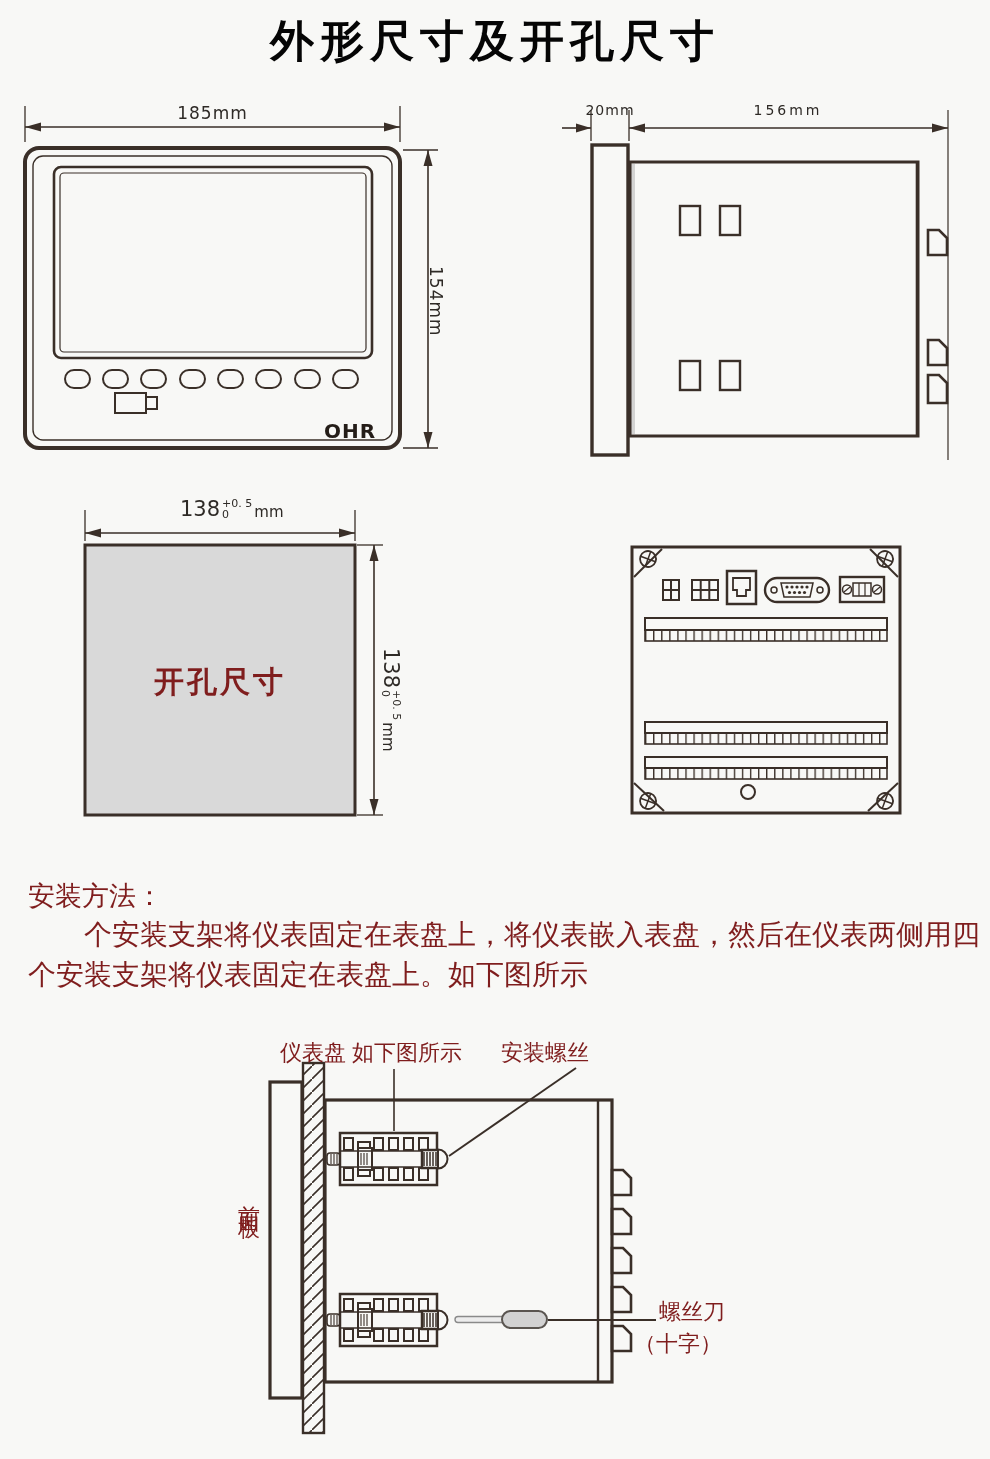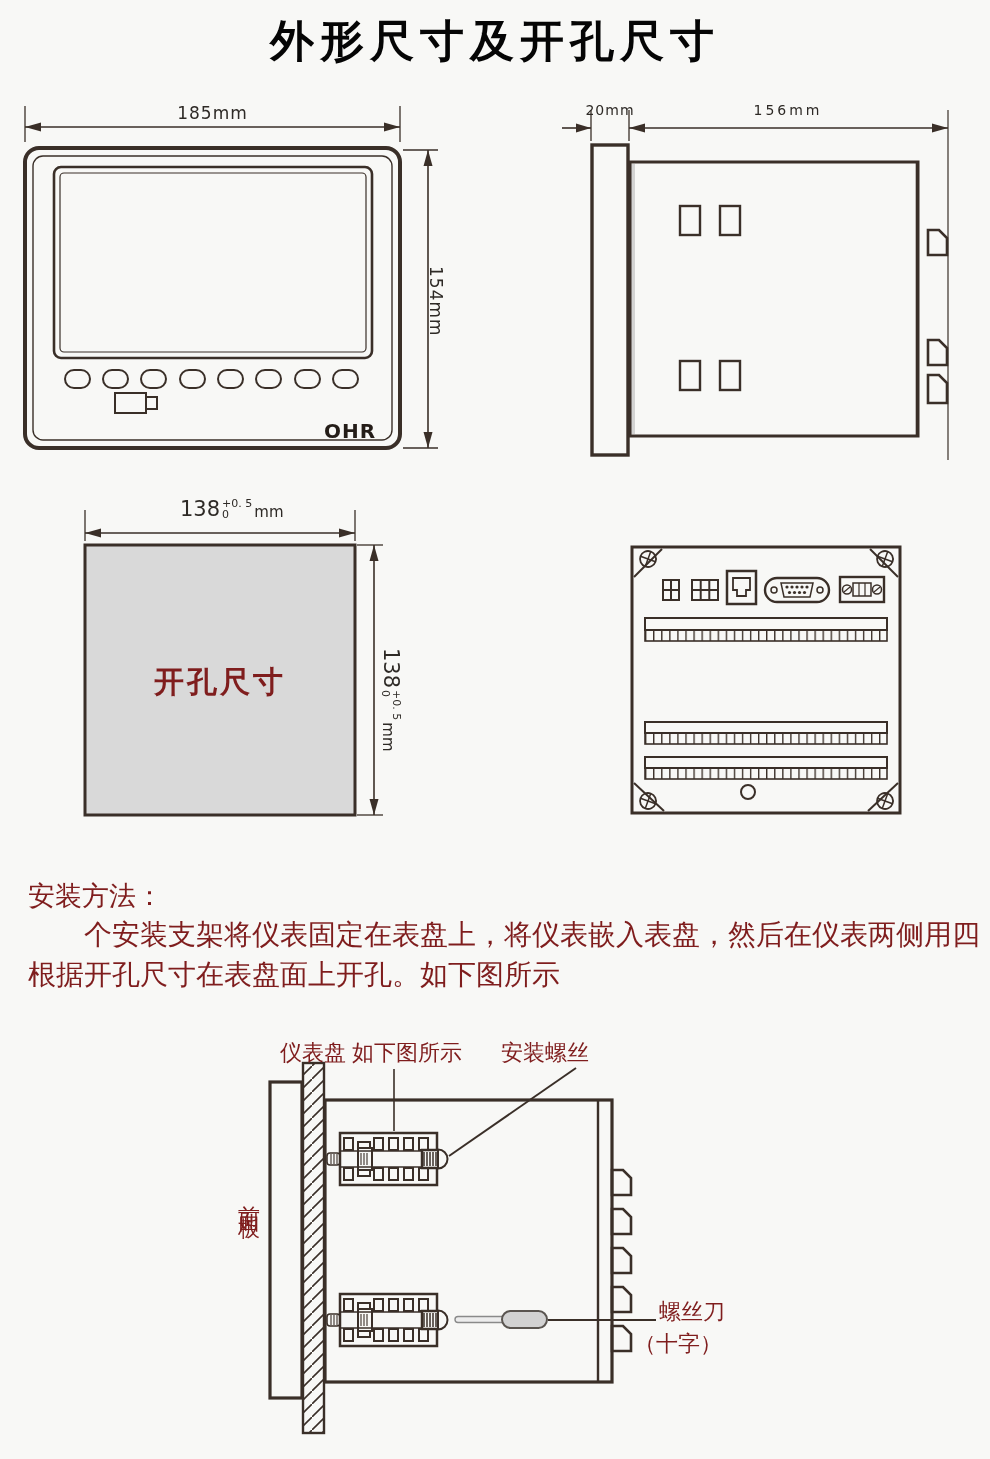--- a/index.html
+++ b/index.html
@@ -289,21 +289,21 @@
     <span class="tol">
       <span>+0. 5</span>
       <span>0</span>
     </span>
     <span class="unit">mm</span>
   </div>
   <div class="abs cjk cutout-label" style="left:85px;top:662px">开孔尺寸</div>
 
   <div class="abs cjk install-heading" style="left:28px;top:878px">安装方法：</div>
   <div class="abs cjk install-line indent" style="left:28px;top:916px">个安装支架将仪表固定在表盘上，将仪表嵌入表盘，然后在仪表两侧用四</div>
-  <div class="abs cjk install-line" style="left:28px;top:956px">根据开孔尺寸在表盘面上开孔。如下图所示</div>
+  <div class="abs cjk install-line" style="left:28px;top:956px">个安装支架将仪表固定在表盘上。如下图所示</div>
 
   <div class="abs cjk diag-label" style="left:280px;top:1038px">仪表盘</div>
   <div class="abs cjk diag-label" style="left:352px;top:1038px">如下图所示</div>
   <div class="abs cjk diag-label" style="left:501px;top:1038px">安装螺丝</div>
   <div class="abs cjk diag-label vert-label" style="left:234px;top:1188px">前面板</div>
   <div class="abs cjk diag-label" style="left:659px;top:1297px">螺丝刀</div>
   <div class="abs cjk diag-label" style="left:634px;top:1329px">（十字）</div>
 
 </div>
 

